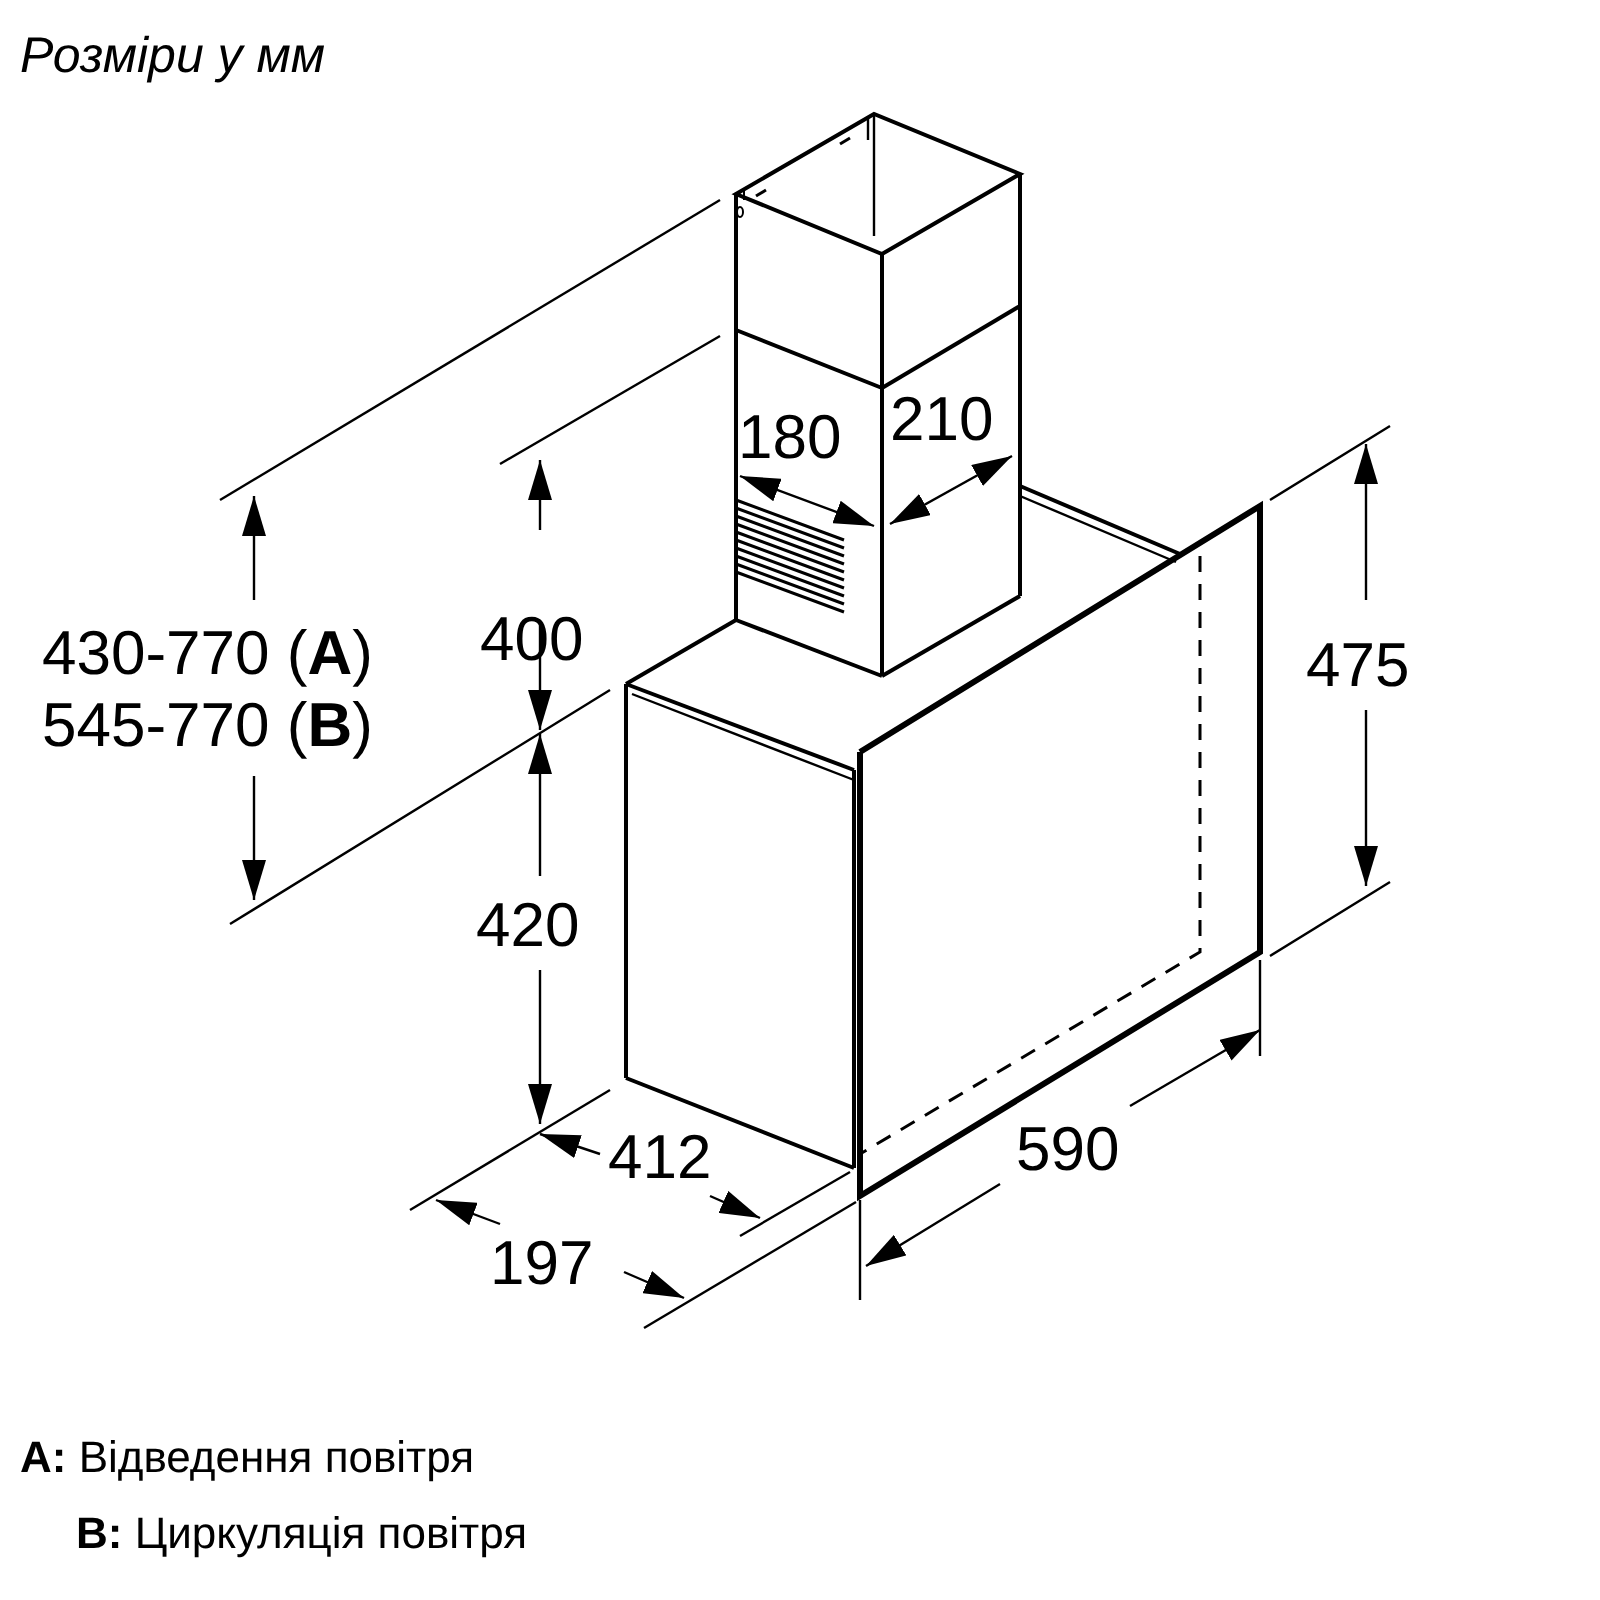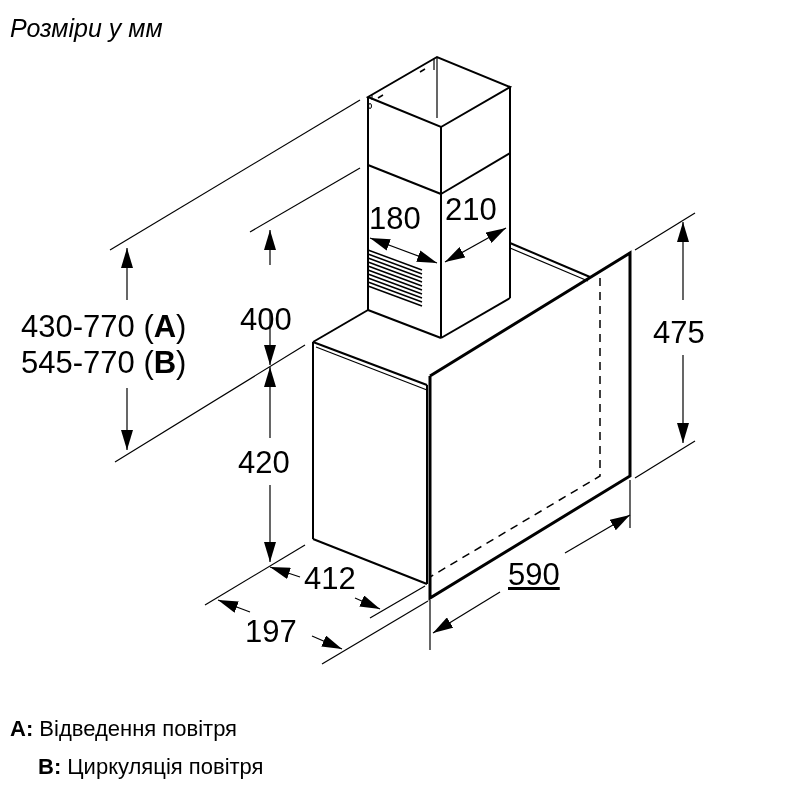--- a/index.html
+++ b/index.html
@@ -118,19 +118,19 @@
   </g>
 </svg>
 
 <div class="dim" style="left:369px; top:200px;">180</div>
 <div class="dim" style="left:445px; top:191px;">210</div>
 <div class="dim" style="left:240px; top:270px;margin-top:31px;">400</div>
 <div class="dim" style="left:238px; top:444px;">420</div>
 <div class="dim" style="left:653px; top:314px;text-align:right;">475</div>
 <div class="dim" style="left:304px; top:560px;">412</div>
 <div class="dim" style="left:245px; top:613px;">197</div>
-<div class="dim" style="left:508px; top:556px;text-decoration:underline;">590</div>
+<div class="dim" style="left:508px; top:556px;">590</div>
 
 <div class="dim" style="left:21px; top:308px;"><span>430-770 (</span><b>A</b><span>)</span></div>
 <div class="dim" style="left:21px; top:344px;"><span>545-770 (</span><b>B</b><span>)</span></div>
 
 <div class="legend" style="top:711px;"><span class="key">A:</span> <span>Відведення повітря</span></div>
 <div class="legend" style="top:749px;margin-left:28px;"><span class="key">B:</span> <span>Циркуляція повітря</span></div>
 
 </body></html>

